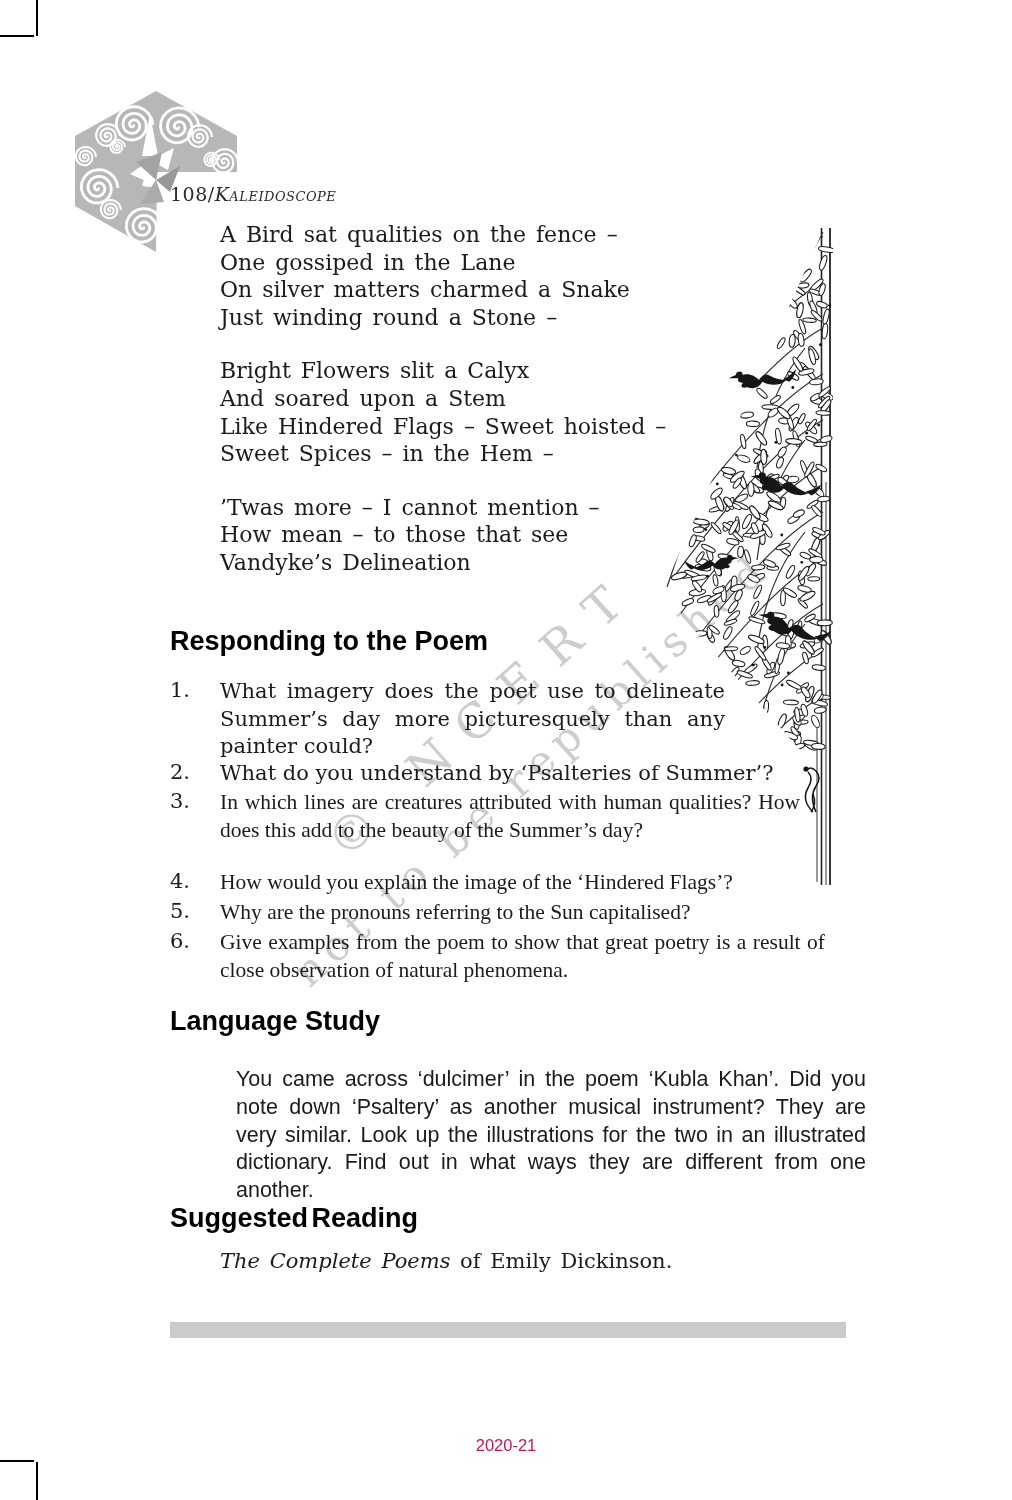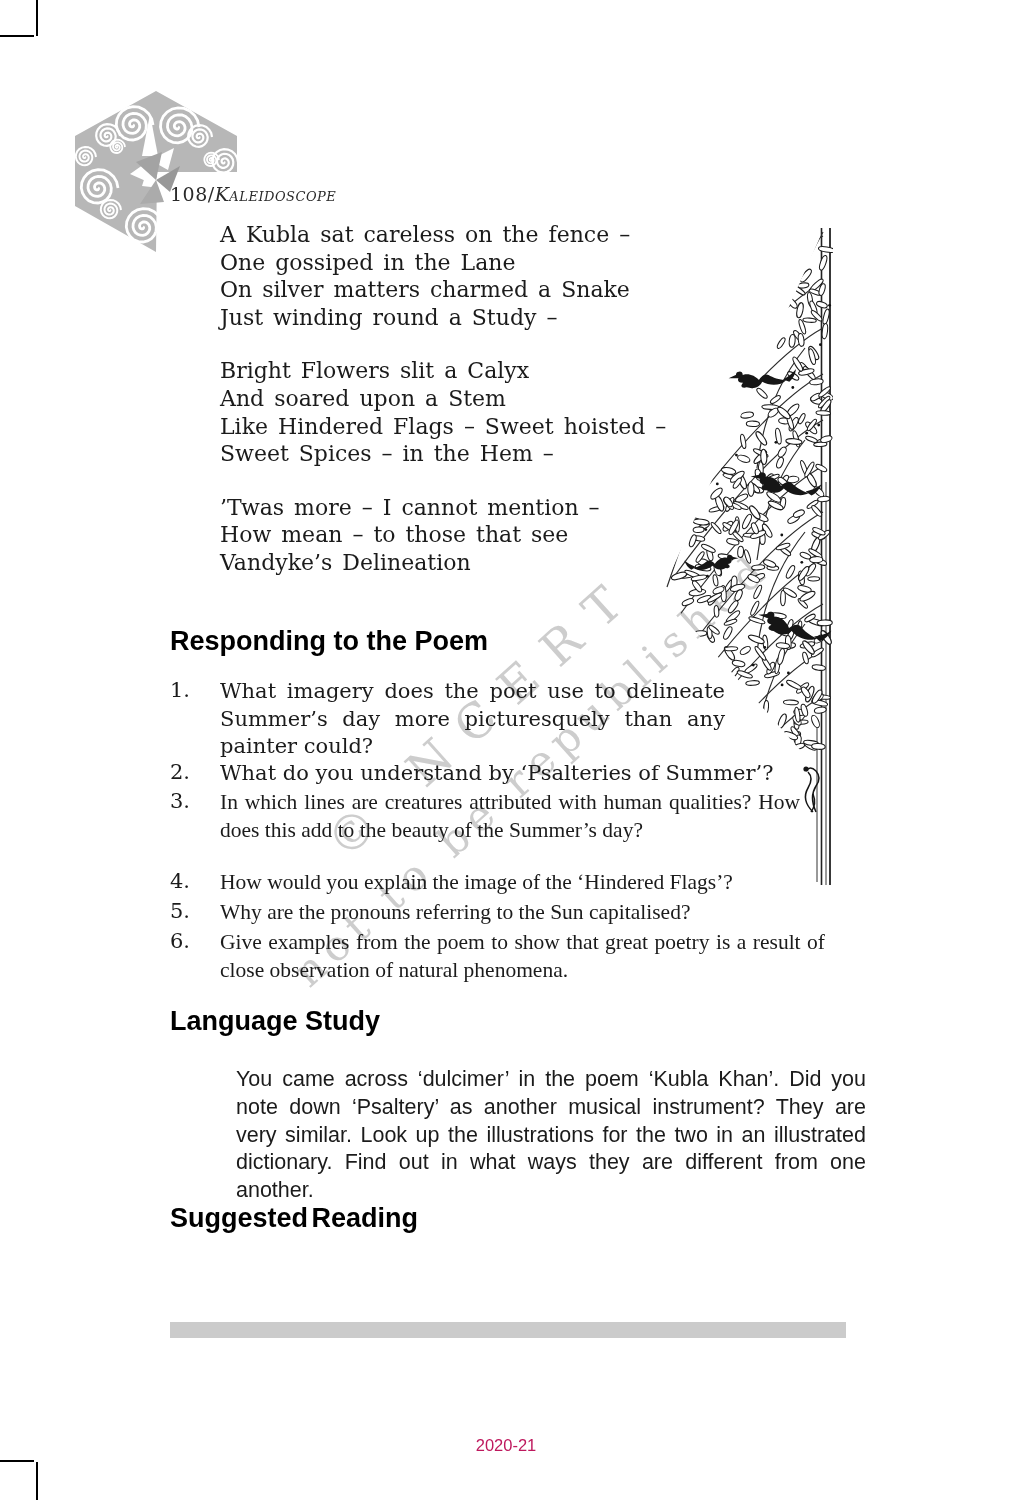--- a/index.html
+++ b/index.html
@@ -421,24 +421,24 @@
           <path d="M10,42 Q-2,30 5,18 Q11,8 5,2"></path>
           <path d="M13,42 Q6,27 13,16 Q19,8 13,1 Q7,-5 3,1"></path>
           <path d="M8,42 Q14,34 10,24"></path>
           <circle cx="3" cy="-1" r="2.6" fill="#161616" stroke="none"></circle>
         </g>
       </svg>
   </div>
 
   <div id="poem">
     <div class="stanza">
-      <div>A Kubla sat careless on the fence –</div>
+      <div>A Bird sat qualities on the fence –</div>
       <div>One gossiped in the Lane</div>
       <div>On silver matters charmed a Snake</div>
-      <div>Just winding round a Study –</div>
+      <div>Just winding round a Stone –</div>
     </div>
     <div class="stanza">
       <div>Bright Flowers slit a Calyx</div>
       <div>And soared upon a Stem</div>
       <div>Like Hindered Flags – Sweet hoisted –</div>
       <div>Sweet Spices – in the Hem –</div>
     </div>
     <div class="stanza">
       <div>’Twas more – I cannot mention –</div>
       <div>How mean – to those that see</div>
@@ -470,17 +470,20 @@
   </div>
   <div class="question" style="top:929px;">
     <span class="qnum">6.</span>
     <p class="qtext qalt w605">Give examples from the poem to show that great poetry is a result of close observation of natural phenomena.</p>
   </div>
 
   <h2 class="gsection" style="top:1006px;margin:0;">Language Study</h2>
   <p id="lang-para">You came across ‘dulcimer’ in the poem ‘Kubla Khan’. Did you note down ‘Psaltery’ as another musical instrument? They are very similar. Look up the illustrations for the two in an illustrated dictionary. Find out in what ways they are different from one another.</p>
 
   <h2 class="gsection" style="top:1203px;margin:0;word-spacing:-4px;">Suggested Reading</h2>
+  <div id="reading-item">
+    <span class="it">The Complete Poems</span><span> of Emily Dickinson.</span>
+  </div>
 
   <div id="divider-bar"></div>
   <div id="footer">2020-21</div>
 
 </div>
 
 </body></html>

